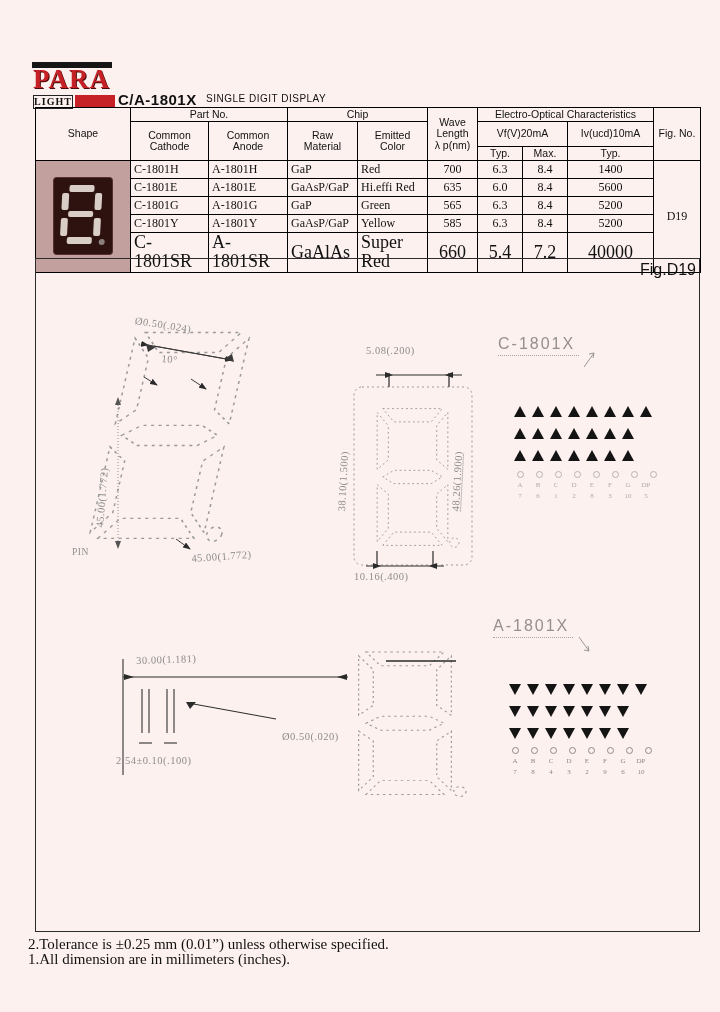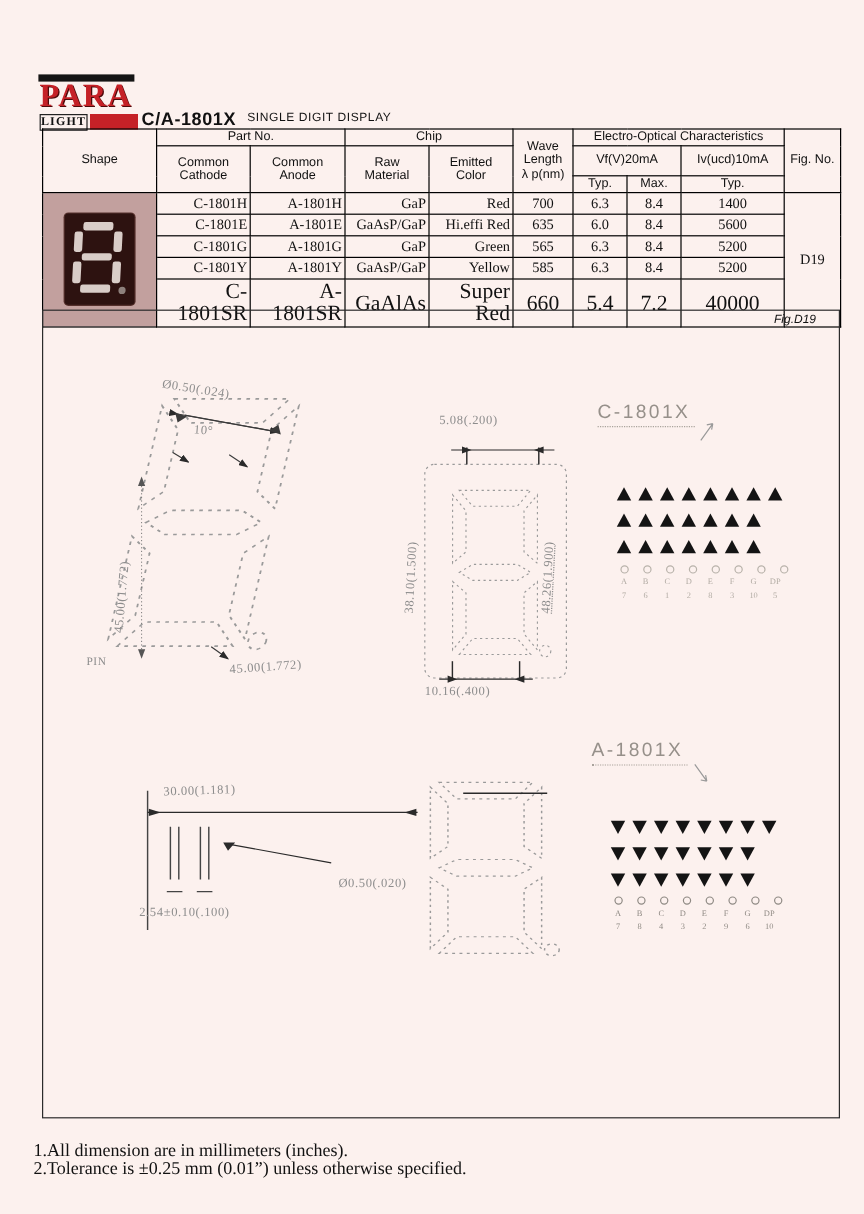--- a/index.html
+++ b/index.html
@@ -24,31 +24,31 @@
 
   
   #spec-table{position:absolute;left:35px;top:107px;border-collapse:collapse;table-layout:fixed;}
   #spec-table td{border:1px solid #000;text-align:center;vertical-align:middle;
                  font-size:10.5px;line-height:1.08;padding:0 2px;white-space:pre-line;}
   #spec-table tr.h1 td{height:13px;}
   #spec-table tr.h2 td{height:24px;}
   #spec-table tr.h3 td{height:13px;}
   #spec-table tr.dr td{height:17px;font-family:"Liberation Serif",serif;font-size:12px;}
   #spec-table tr.dr-last td{height:26px;font-family:"Liberation Serif",serif;font-size:18px;}
-  #spec-table td.left{text-align:right;padding-left:3px;}
+  #spec-table td.left{text-align:left;padding-left:3px;}
   td.shape-photo-cell{padding:0 !important;}
 
   
   #shape-photo{width:100%;height:100%;background:#c2a09e;display:flex;align-items:center;justify-content:center;}
   #seg-body{width:58px;height:76px;background:#2d1210;border-radius:3px;display:flex;align-items:center;justify-content:center;
             box-shadow:0 0 0 1px #55302c;}
 
   
   #fig-box{left:35px;top:258px;width:663px;height:672px;border:1px solid #2b2b2b;}
-  #fig-label{position:absolute;right:19px;top:2px;font-size:10px;color:#111;font-style:italic;}
+  #fig-label{position:absolute;right:3px;top:2px;font-size:16px;color:#111;}
 
   .dim{position:absolute;color:#8d8d8d;font-family:"Liberation Serif",serif;
        font-size:10.5px;white-space:nowrap;letter-spacing:0.5px;}
   .rot{transform-origin:0 0;}
   .dim.center{}
   .underl{text-decoration:underline dotted;}
 
   
   .led-block{position:absolute;width:200px;}
   .led-title{position:absolute;left:0;top:0;font-family:Liberation Sans, sans-serif;font-size:16px;
@@ -415,13 +415,13 @@
         <span class="pin-cell anode">3</span>
         <span class="pin-cell anode">2</span>
         <span class="pin-cell anode">9</span>
         <span class="pin-cell anode">6</span>
         <span class="pin-cell anode">10</span>
       </div>
   </div>
 </div>
 
 <div class="note-line" style="top:951px;">1.All dimension are in millimeters (inches).</div>
-<div class="note-line" style="top:936px;margin-top:30px;">2.Tolerance is  ±0.25 mm (0.01”) unless otherwise specified.</div>
+<div class="note-line" style="top:936px;">2.Tolerance is  ±0.25 mm (0.01”) unless otherwise specified.</div>
 
 </body></html>

